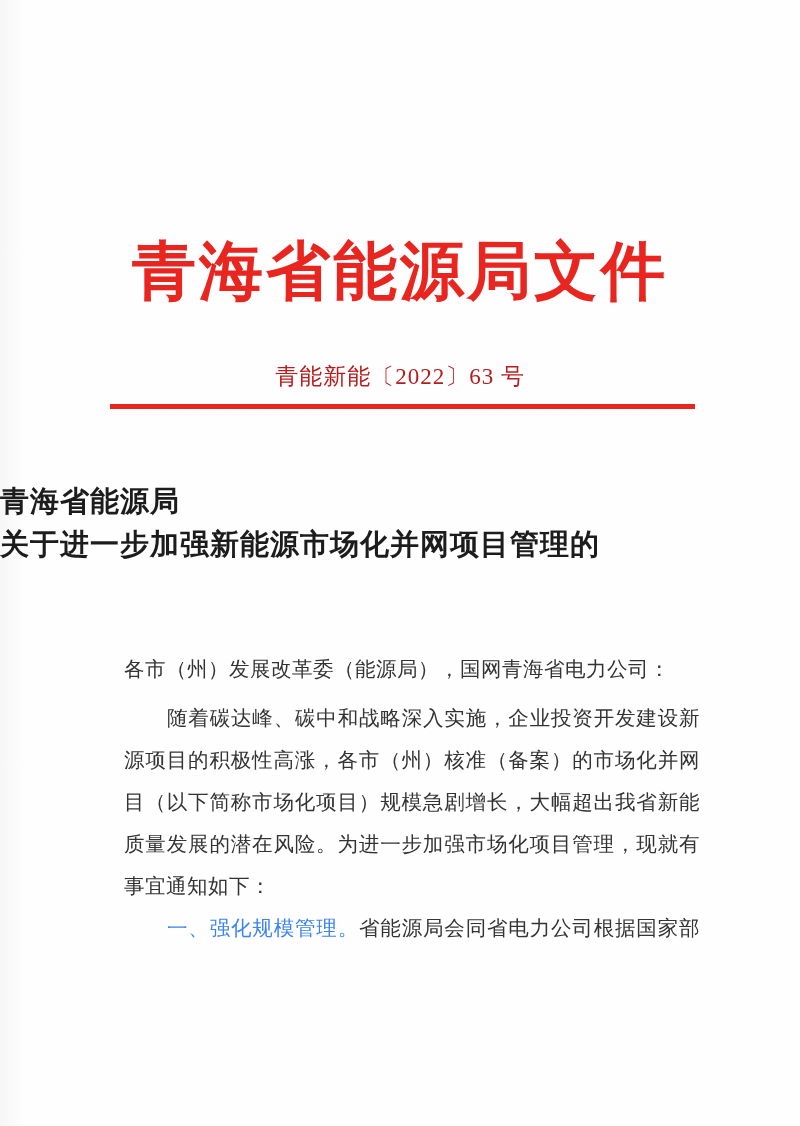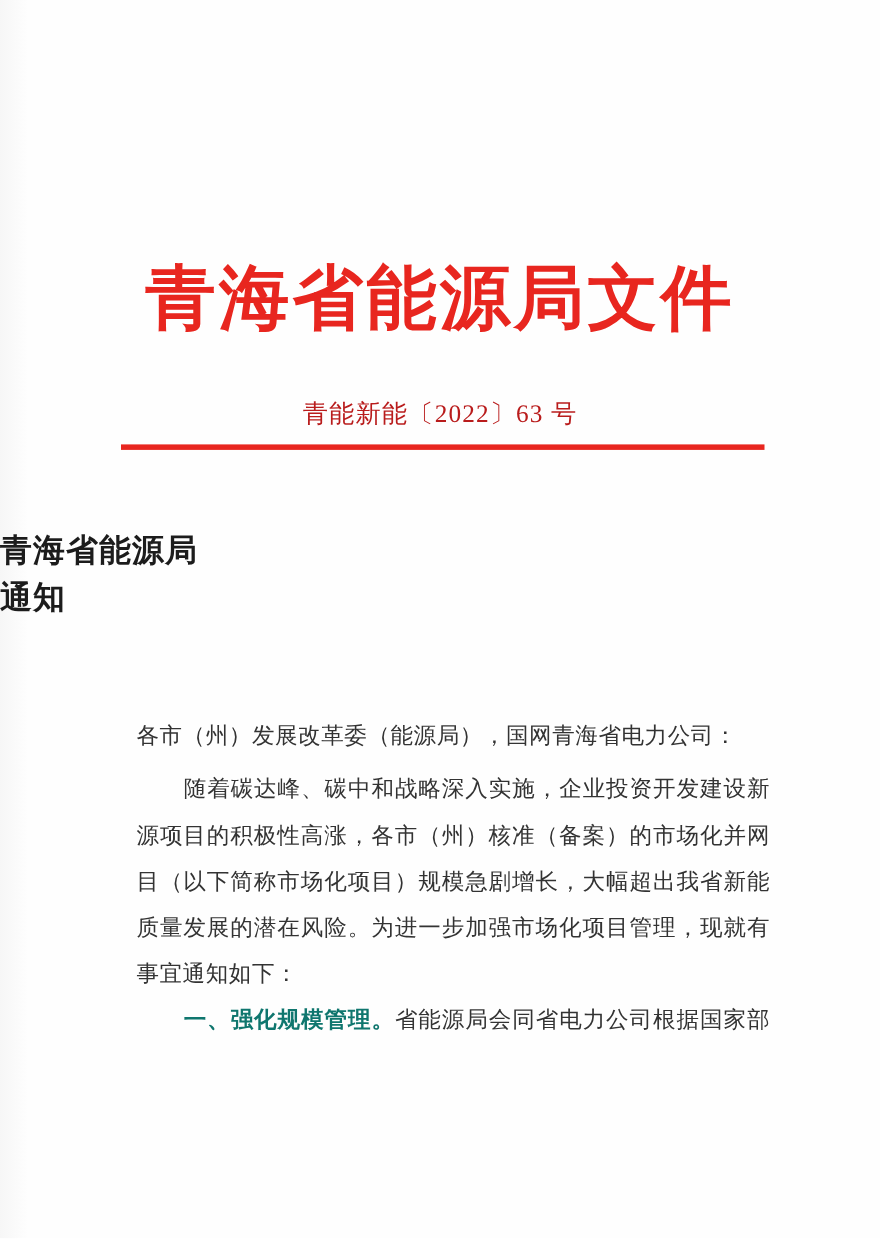--- a/index.html
+++ b/index.html
@@ -85,41 +85,41 @@
     text-align: justify;
     text-align-last: justify;
   }
   .indent {
     padding-left: 43px;
   }
   .para {
     margin-top: 7px;
   }
   .section-heading {
-    font-weight: bold;
-    color: #0f766e;
+    font-weight: normal;
+    color: #3b82f6;
     font-family: "Liberation Sans", "DejaVu Sans", sans-serif;
   }
 </style>
 </head>
 <body>
 
 <div class="page">
 
   <div class="scan-artifact"></div>
 
   <div class="letterhead">青海省能源局文件</div>
 
   <div class="doc-number">青能新能〔2022〕63 号</div>
 
   <div class="red-rule"></div>
 
   <div class="doc-title">
     <div>青海省能源局</div>
-    <div>通知</div>
+    <div>关于进一步加强新能源市场化并网项目管理的</div>
   </div>
 
   <div class="body-block">
 
     <div class="body-line">各市（州）发展改革委（能源局），国网青海省电力公司：</div>
 
     <div class="para">
       <div class="body-line jline indent">随着碳达峰、碳中和战略深入实施，企业投资开发建设新能</div>
       <div class="body-line jline">源项目的积极性高涨，各市（州）核准（备案）的市场化并网项</div>
       <div class="body-line jline">目（以下简称市场化项目）规模急剧增长，大幅超出我省新能源</div>

